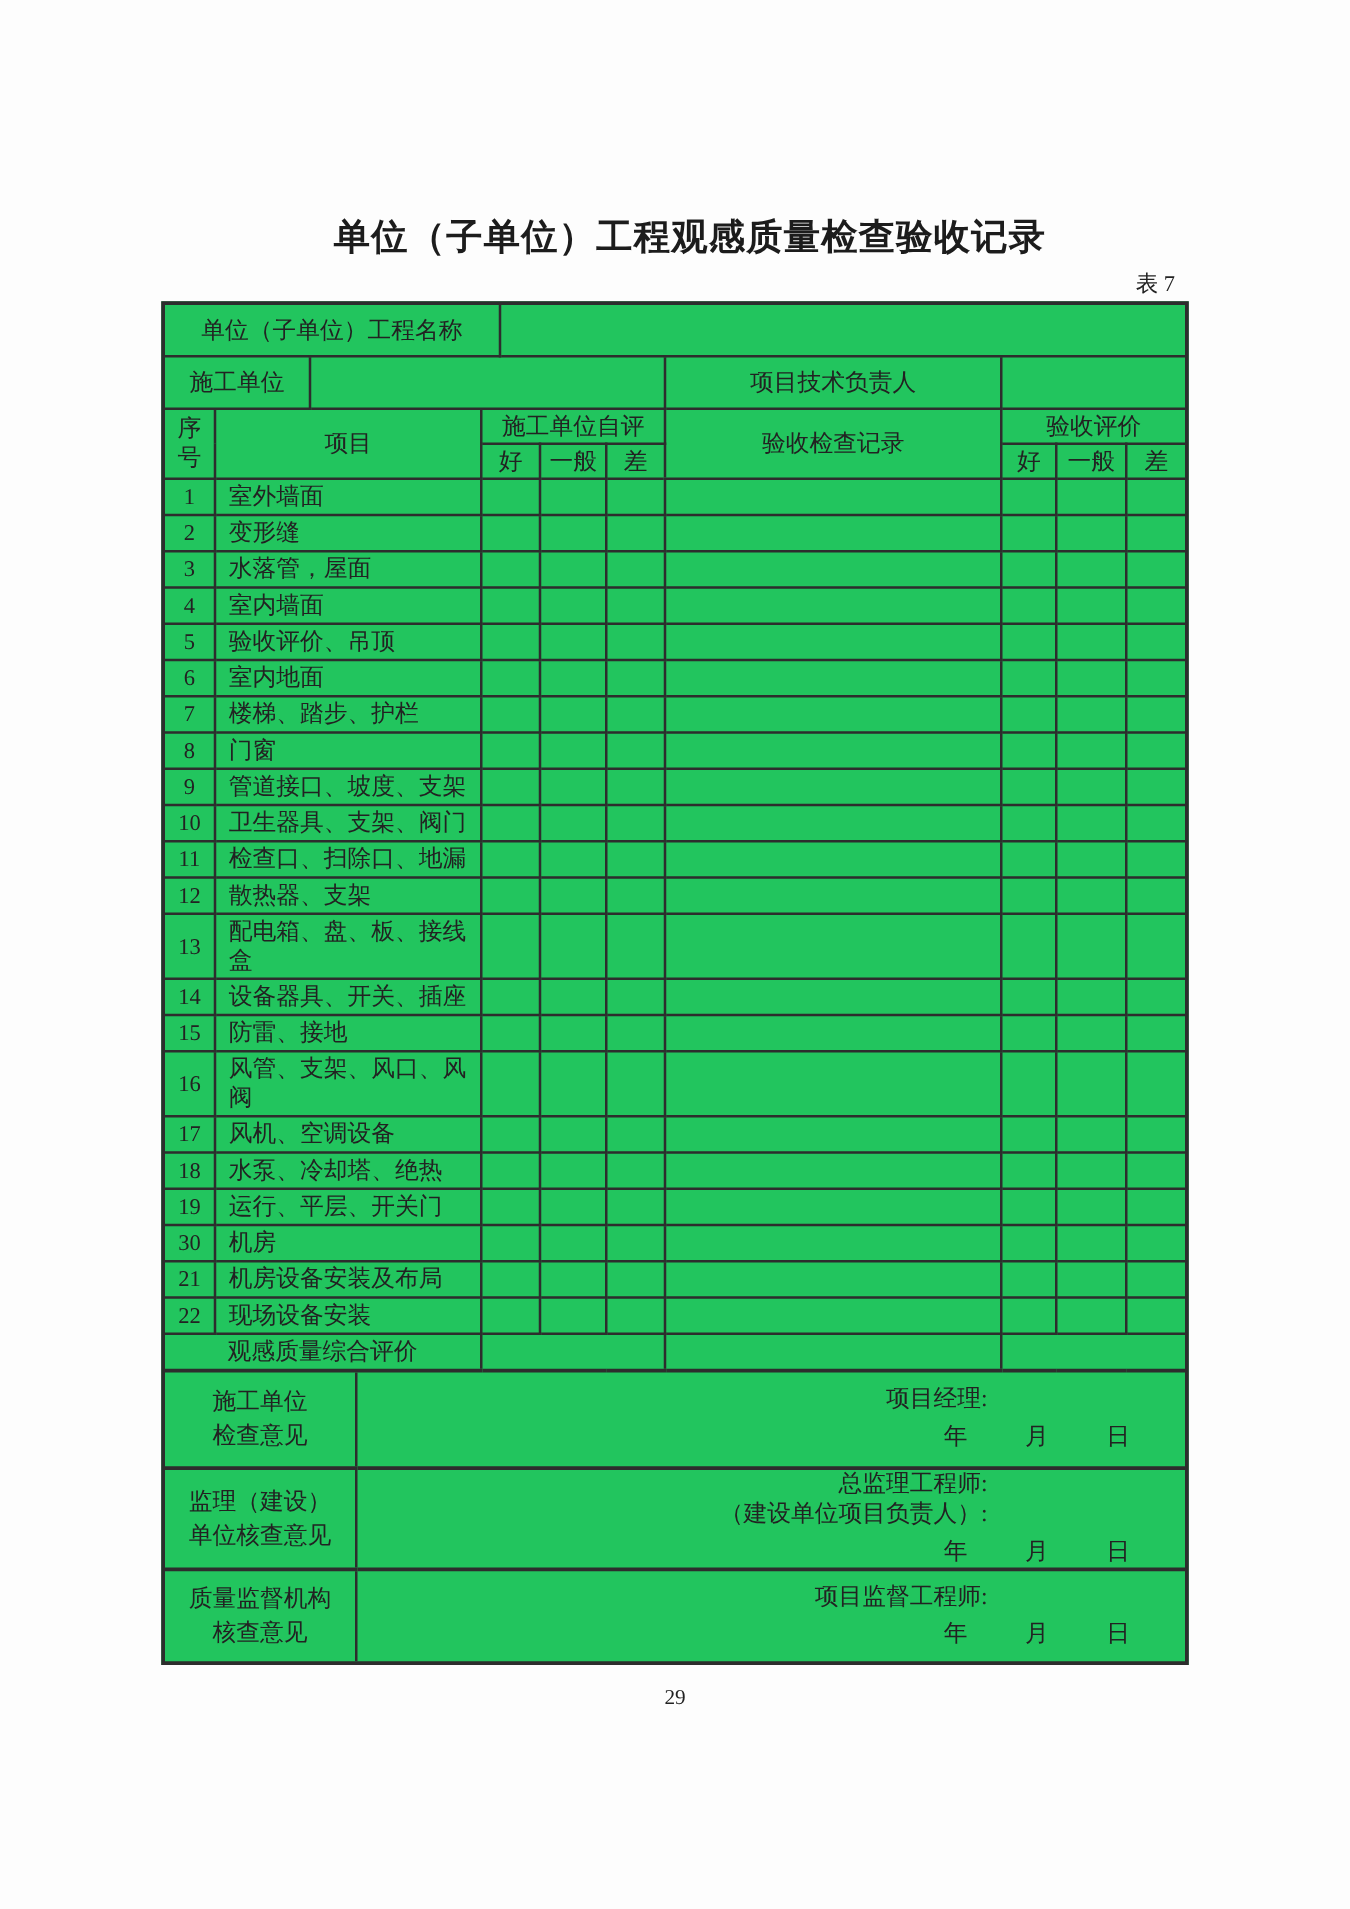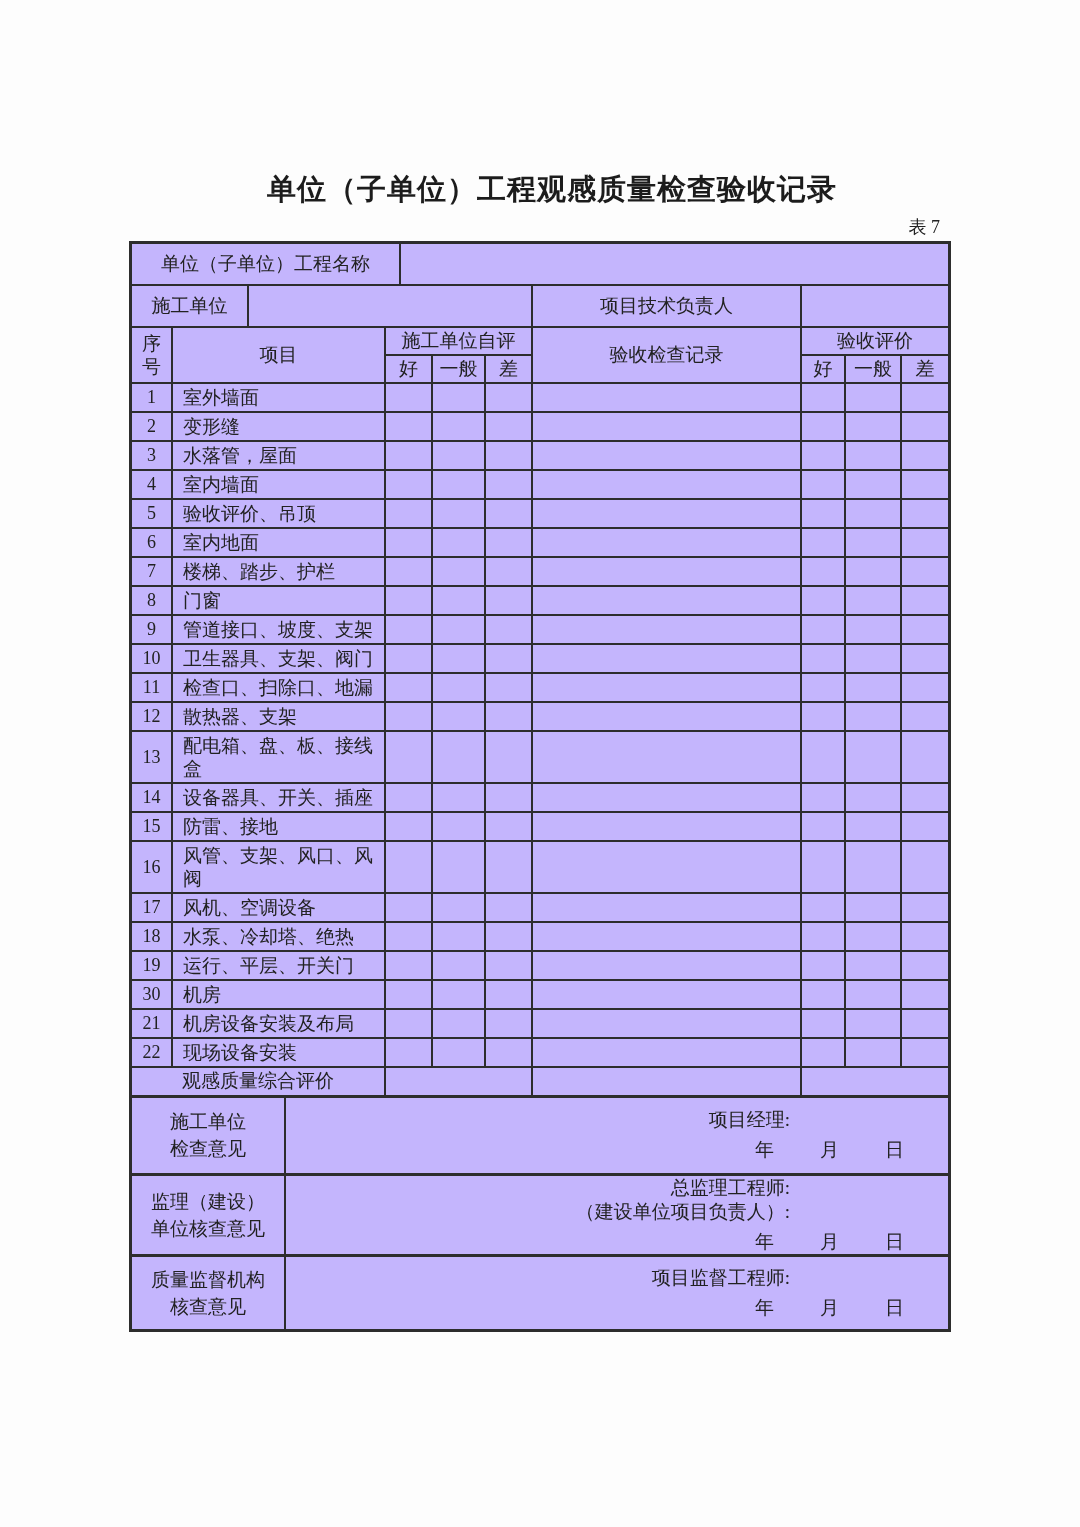--- a/index.html
+++ b/index.html
@@ -31,21 +31,21 @@
     right: 140px;
     font-size: 18px;
     color: #222;
   }
   .form-wrap {
     position: absolute;
     top: 241px;
     left: 129px;
     width: 822px;
     border: 3px solid #2d2d2d;
-    background: #c4b5fd;
+    background: #22c55e;
   }
   table {
     border-collapse: collapse;
     table-layout: fixed;
     width: 816px;
     font-size: 19px;
   }
   td, th {
     border-right: 2px solid #2d2d2d;
     border-bottom: 2px solid #2d2d2d;
@@ -478,13 +478,14 @@
                   <span>日</span>
                 </div>
               </div>
             </td>
           </tr>
         </tbody>
     </table>
 
   </div>
 
+  <div class="page-number">29</div>
 </div>
 
 </body></html>

